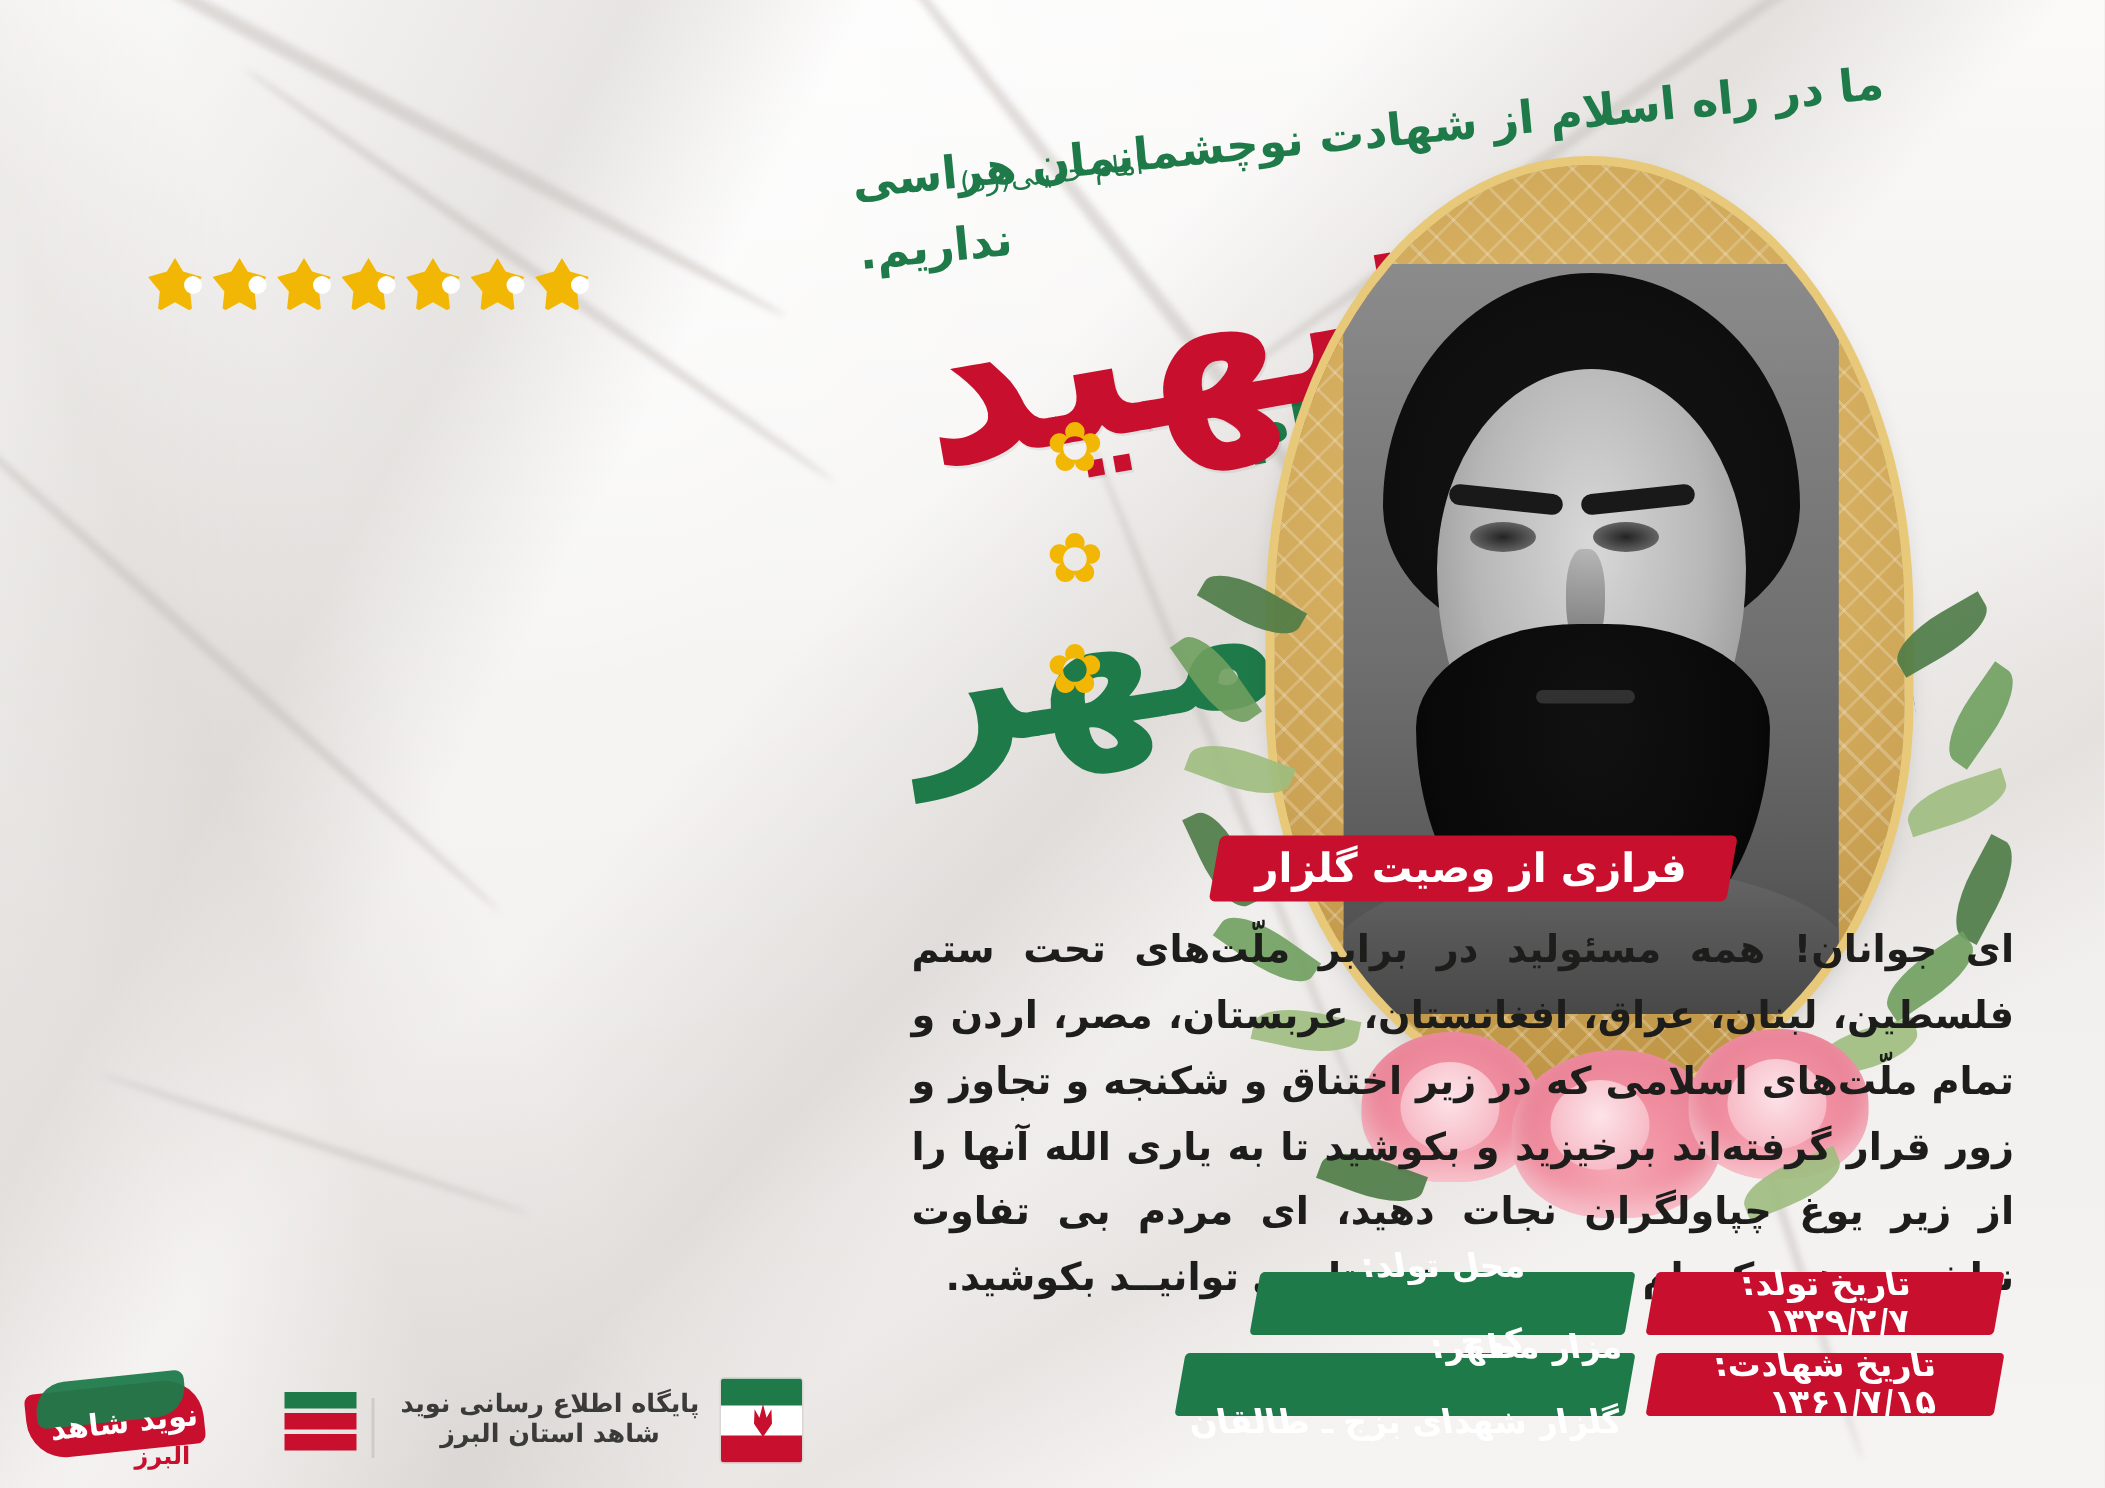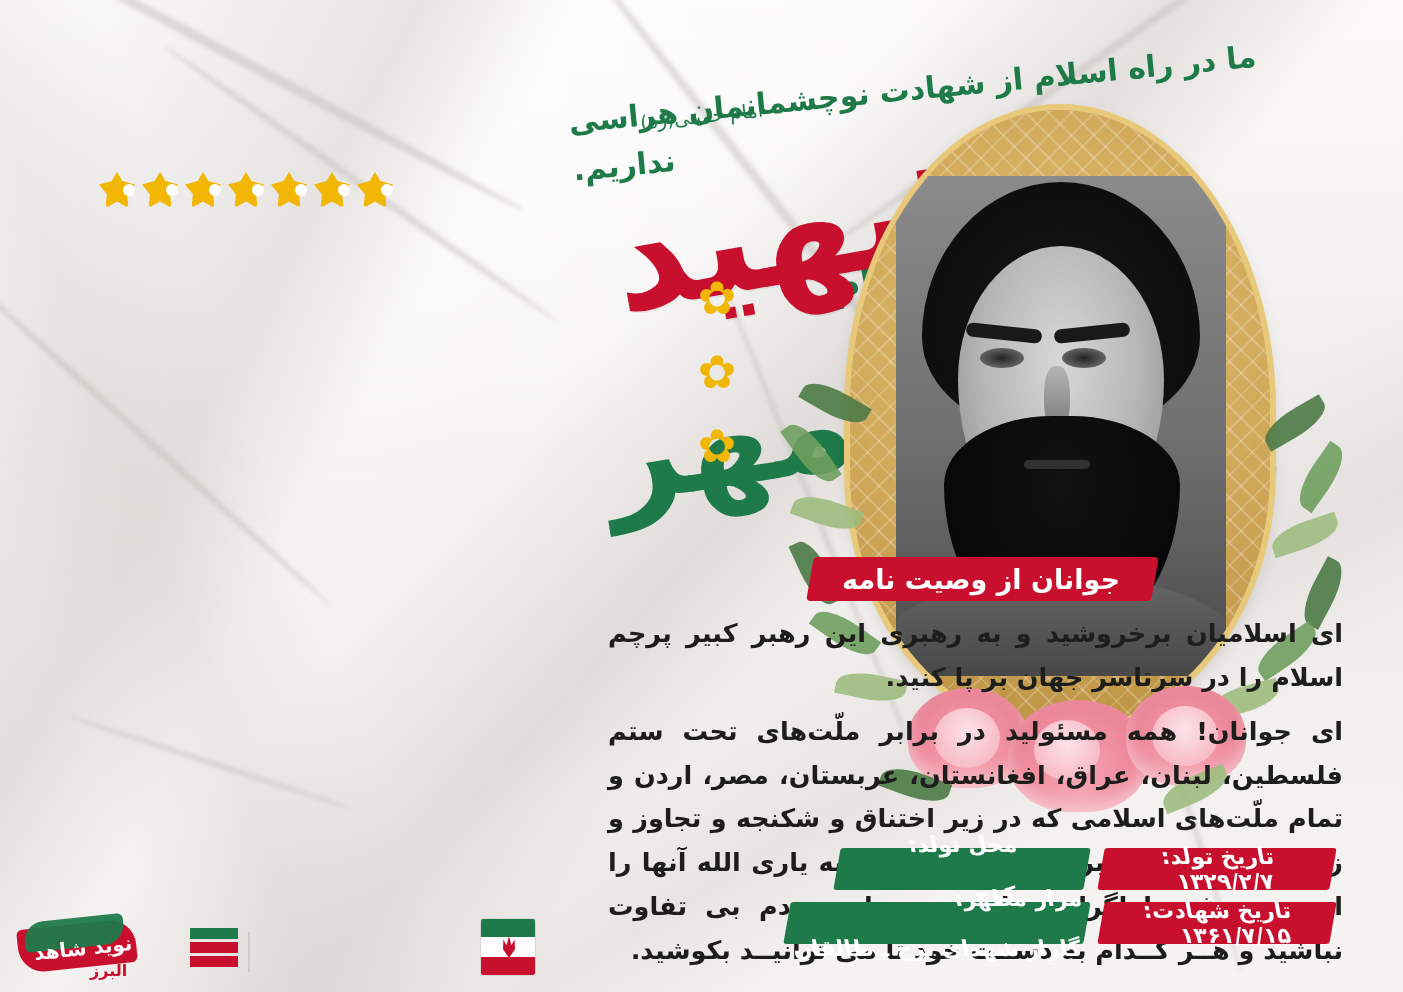--- a/index.html
+++ b/index.html
@@ -309,24 +309,23 @@
     <div class="leaf light" style="left:470px;top:626px;transform:rotate(-14deg);"></div>
 
     <div class="bloom" style="left:168px;top:628px;"></div>
     <div class="bloom" style="left:268px;top:640px;width:140px;height:112px;"></div>
     <div class="bloom" style="left:386px;top:626px;"></div>
     <div class="leaf dark" style="left:140px;top:712px;transform:rotate(20deg);"></div>
     <div class="leaf light" style="left:420px;top:716px;transform:rotate(-22deg);"></div>
   </div>
 
   <div class="will-badge"></div>
-  <div class="will-badge-text">جوانان از وصیت نامه</div>
+  <div class="will-badge-text">فرازی از وصیت گلزار</div>
 
   <div class="will-body">
-    <p>ای اسلامیان برخروشید و به رهبری این رهبر کبیر پرچم اسلام را در سرتاسر جهان بر پا کنید.</p>
     <p>ای جوانان! همه مسئولید در برابر ملّت‌های تحت ستم فلسطین، لبنان، عراق، افغانستان، عربستان، مصر، اردن و تمام ملّت‌های اسلامی که در زیر اختناق و شکنجه و تجاوز و زور قرار گرفته‌اند برخیزید و بکوشید تا به یاری الله آنها را از زیر یوغ چپاولگران نجات دهید، ای مردم بی تفاوت نباشید و هــر کــدام به دســت خود تا می توانیــد بکوشید.</p>
   </div>
 
   <div class="plaque p-birth-date">
     <span>
         <span>تاریخ تولد:</span>
         <span>۱۳۲۹/۲/۷</span>
       </span>
   </div>
   <div class="plaque p-birth-place">
@@ -352,20 +351,21 @@
     </div>
 
     <div class="logo-navid2">
       <div class="bar b1"></div>
       <div class="bar b2"></div>
       <div class="bar b3"></div>
     </div>
 
     <div class="footer-sep"></div>
 
+    <div class="footer-text">پایگاه اطلاع رسانی نوید شاهد استان البرز</div>
 
     <div class="logo-navid">
       <div class="flagbox">
         <div class="g"></div>
         <div class="r"></div>
         <div class="tulip"></div>
       </div>
     </div>
   </div>
 

